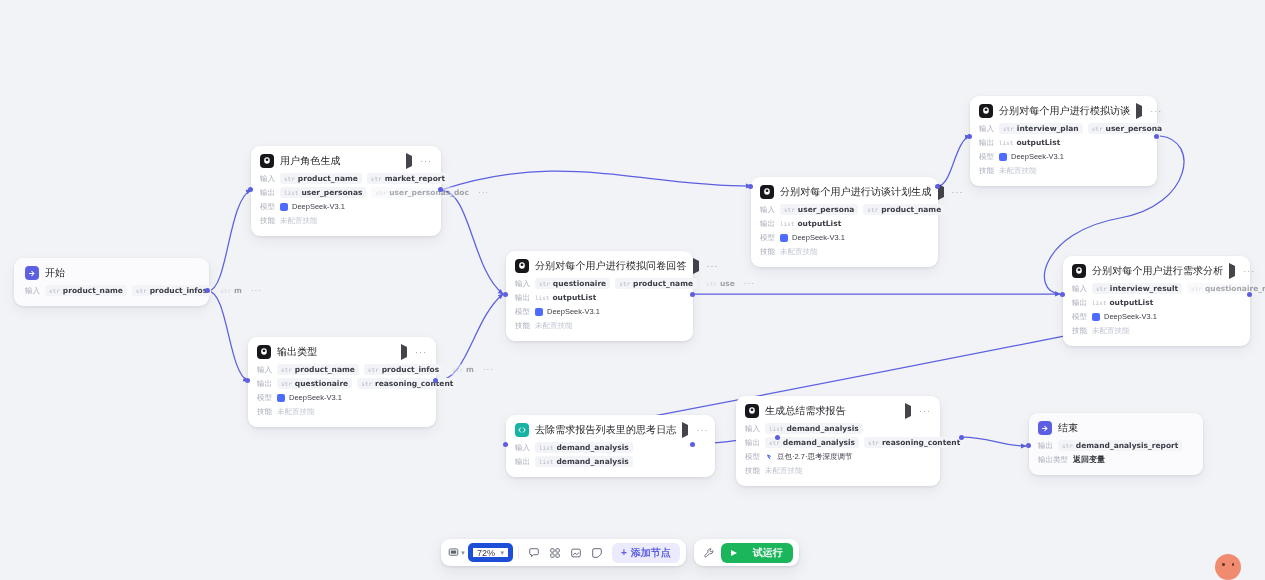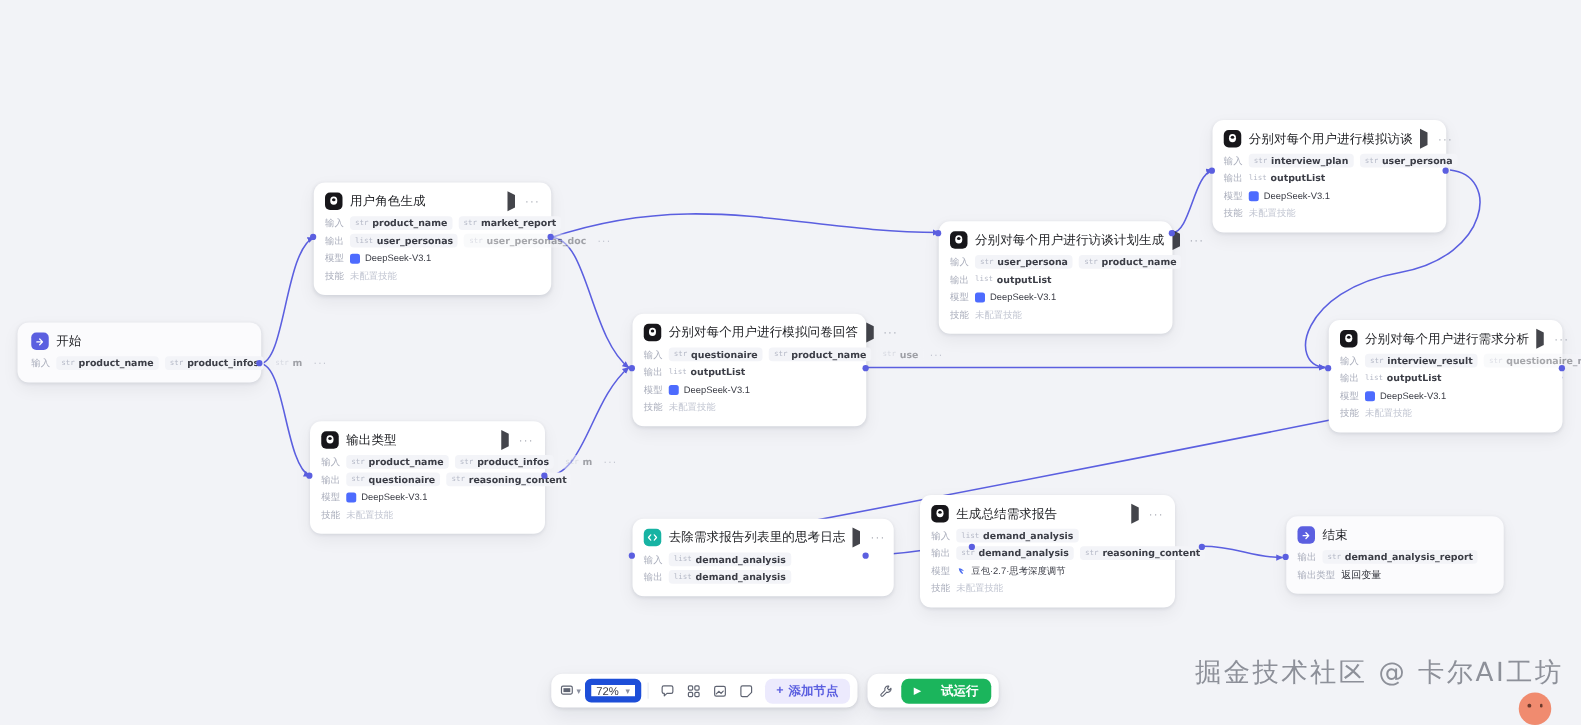--- a/index.html
+++ b/index.html
@@ -107,21 +107,21 @@
     padding-right: 1px;
   }
   .n-model {
     display: flex; align-items: center; gap: 4px;
     font-size: 7.5px; color: #3b3d46;
   }
   .m-ico { width: 8px; height: 8px; border-radius: 2px; display:block; }
   .m-ico.ds { background: #4d6bfe; }
   .m-ico.db { background: #ffffff; border: none; }
   .n-muted { font-size: 7.5px; color: #c2c6d2; }
-  .n-val   { font-size: 8px; color: #2c2e36; font-weight: 400; text-align: right; }
+  .n-val   { font-size: 8px; color: #2c2e36; font-weight: 700; text-align: right; }
 
   
   .port {
     position: absolute;
     width: 5px; height: 5px;
     border-radius: 50%;
     background: #5b5fe0;
     z-index: 6;
   }
 
@@ -725,16 +725,15 @@
             <path d="M9.4 2.2a3 3 0 0 0-3.6 3.9L2.3 9.6a1.2 1.2 0 1 0 1.7 1.7l3.5-3.5a3 3 0 0 0 3.9-3.6L9.7 5.9 8.1 4.3z" stroke="#5f6472" fill="none" stroke-width="1.05" stroke-linejoin="round"></path>
           </svg>
       </div>
       <div class="run-btn">
         <span class="tri"></span>
         <span>试运行</span>
       </div>
     </div>
   </div>
 
-  <div class="watermark">掘金技术社区 @ 卡尔AI工坊</div>
   <div class="avatar-blob"></div>
 
 </div>
 
 </body></html>

